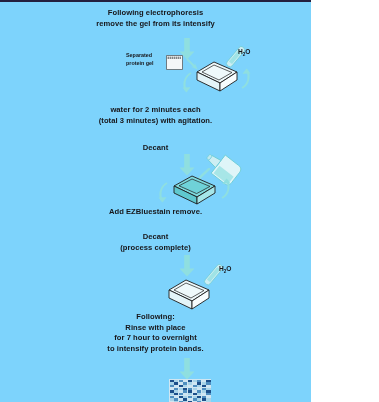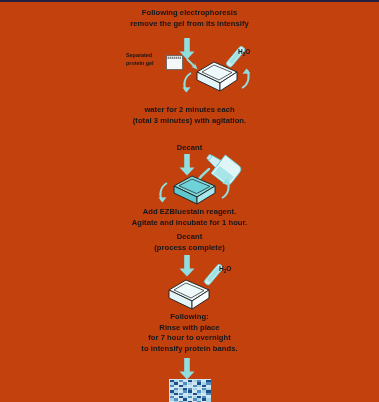--- a/index.html
+++ b/index.html
@@ -8,23 +8,23 @@
     background: #ffffff;
   }
   body {
     width: 379px;
     height: 402px;
     font-family: "Liberation Sans", sans-serif;
     overflow: hidden;
   }
   #page {
     position: relative;
-    width: 379px;
+    width: 311px;
     height: 402px;
-    background: #c2410c;
+    background: #7dd3fc;
     box-sizing: border-box;
     border-top: 2px solid #241f3e;
   }
   
   .step-text {
     position: absolute;
     width: 100%;
     text-align: center;
     color: #17161a;
     font-size: 7.6px;
@@ -206,22 +206,21 @@
     </svg>
   </div>
   <div class="art" style="left:218px;top:176px;">
     <svg width="14" height="22" viewBox="0 0 14 22">
       <path d="M4 20 C11 16, 12 8, 9 2" stroke="#8fdfe0" stroke-width="2" fill="none"></path>
       <path d="M8.5 0.5 L12.5 5.5 L4.5 5.8 Z" fill="#8fdfe0"></path>
     </svg>
   </div>
 
   <div class="step-text" style="top:205px;">
-    <span>Add EZBluestain reagent.</span>
-    <span>Agitate and incubate for 1 hour.</span>
+    <span>Add EZBluestain remove.</span>
   </div>
 
   <div class="step-text" style="top:230px;">
     <span>Decant</span>
     <span>(process complete)</span>
   </div>
 
   <div class="art" style="left:178px;top:253px;">
     <svg width="18" height="22" viewBox="0 0 18 22">
       <path d="M6.2 0 H11.8 V13.5 H16.5 L9 21.5 L1.5 13.5 H6.2 Z" fill="#8fdfe0"></path>

